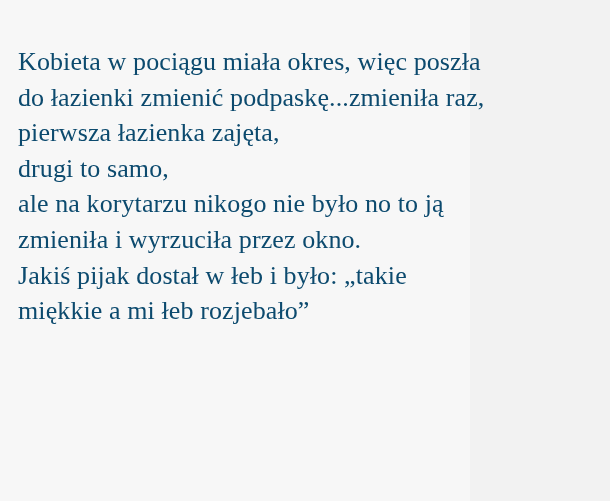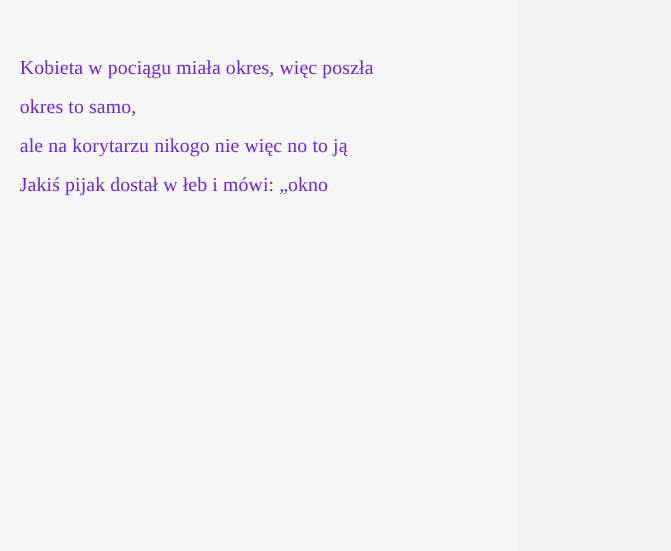--- a/index.html
+++ b/index.html
@@ -26,33 +26,37 @@
     top: 0;
     width: 470px;
     height: 501px;
     background: #f7f7f7;
   }
   #text-block {
     position: absolute;
     left: 18px;
     top: 44px;
     width: 574px;
-    color: #6d28d9;
-    font-size: 18px;
+    color: #0c4a6e;
+    font-size: 26px;
     line-height: 35.6px;
     letter-spacing: 0.1px;
   }
   .line {
     white-space: pre;
   }
 </style>
 </head>
 <body>
 
 <div id="page">
   <div id="panel"></div>
   <div id="text-block">
     <div class="line">Kobieta w pociągu miała okres, więc poszła</div>
-    <div class="line">okres to samo,</div>
-    <div class="line">ale na korytarzu nikogo nie więc no to ją</div>
-    <div class="line">Jakiś pijak dostał w łeb i mówi: „okno</div>
+    <div class="line">do łazienki zmienić podpaskę...zmieniła raz,</div>
+    <div class="line">pierwsza łazienka zajęta,</div>
+    <div class="line">drugi to samo,</div>
+    <div class="line">ale na korytarzu nikogo nie było no to ją</div>
+    <div class="line">zmieniła i wyrzuciła przez okno.</div>
+    <div class="line">Jakiś pijak dostał w łeb i było: „takie</div>
+    <div class="line">miękkie a mi łeb rozjebało”</div>
   </div>
 </div>
 
 </body></html>

